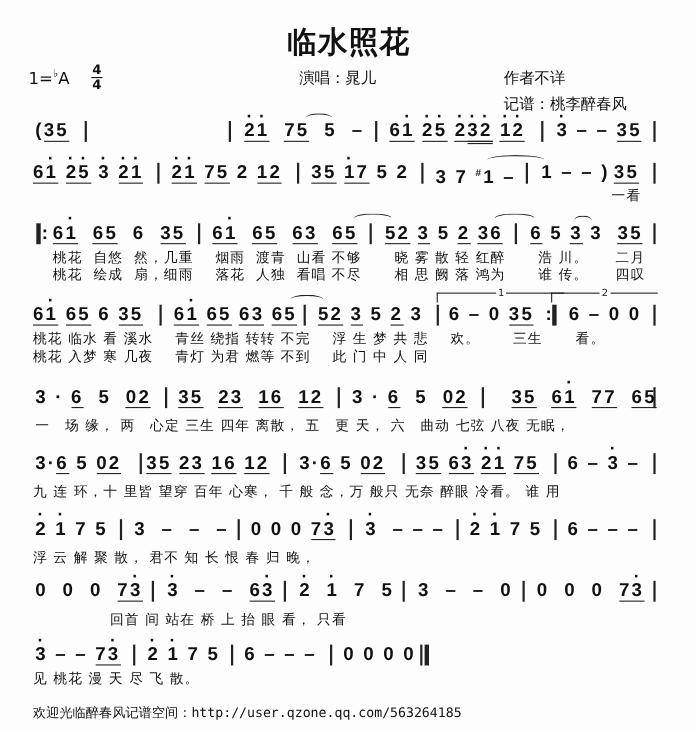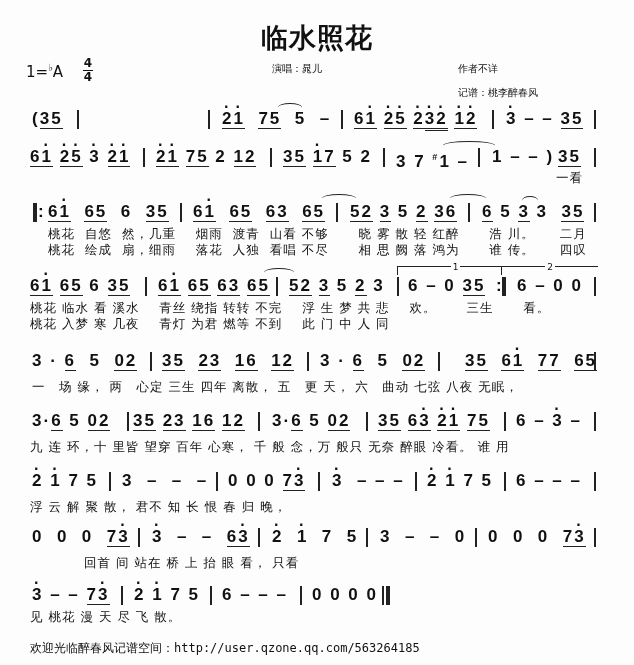--- a/index.html
+++ b/index.html
@@ -2,21 +2,21 @@
 <html><head>
 <meta charset="utf-8">
 <style>
   html, body { margin: 0; padding: 0; }
   body {
     width: 634px; height: 665px; background: #fdfdfd; position: relative;
     overflow: hidden; font-family: "DejaVu Sans", "Liberation Sans", sans-serif; color: #111;
   }
   .abs { position: absolute; white-space: nowrap; }
   .title { left: 0; width: 634px; top: 20px; text-align: center; font-size: 27px; font-weight: bold; font-family: "DejaVu Serif", serif; letter-spacing: 1px; }
-  .meta { font-size: 10px; font-family: "DejaVu Sans", sans-serif; }
+  .meta { font-size: 14px; font-family: "DejaVu Sans", sans-serif; }
   .key { left: 26px; top: 62px; font-size: 15px; }
   .key sup { font-size: 10px; }
   .timesig { left: 83px; top: 58px; font-size: 12px; font-weight: bold; line-height: 11px; text-align: center; }
   .timesig .bar { border-top: 1px solid #111; width: 10px; margin: 1px 0; }
   .row { position: absolute; left: 0; width: 634px; height: 24px; }
   .n { position: absolute; top: 0; font-size: 17px; font-weight: bold; font-family: "Liberation Sans", sans-serif; letter-spacing: 2px; line-height: 20px; }
   .u { border-bottom: 1.5px solid #222; }
   .uu { border-bottom: 3px double #222; }
   .hi { position: relative; }
   .hi::before { content: "·"; position: absolute; top: -12px; left: 2px; font-size: 16px; }
@@ -153,21 +153,21 @@
   <span class="n" style="left:32px;">0&nbsp; 0&nbsp; 0&nbsp; <span class="u">7<span class="hi">3</span></span></span>
   <div class="bar" style="left:138px;"></div>
   <span class="n" style="left:152px;"><span class="hi">3</span>&nbsp; –&nbsp; –&nbsp; <span class="u">6<span class="hi">3</span></span></span>
   <div class="bar" style="left:258px;"></div>
   <span class="n" style="left:272px;"><span class="hi">2</span>&nbsp; <span class="hi">1</span>&nbsp; 7&nbsp; 5</span>
   <div class="bar" style="left:366px;"></div>
   <span class="n" style="left:380px;">3&nbsp; –&nbsp; –&nbsp; 0</span>
   <div class="bar" style="left:475px;"></div>
   <span class="n" style="left:488px;">0&nbsp; 0&nbsp; 0&nbsp; <span class="u">7<span class="hi">3</span></span></span>
   <div class="bar" style="left:594px;"></div>
-  <span class="lyr" style="left:84px;top:28px;">回首 间 站在 桥 上 抬 眼 看， 只看</span>
+  <span class="lyr" style="left:100px;top:28px;">回首 间 站在 桥 上 抬 眼 看， 只看</span>
 </div>
 
 <div class="row" style="top:585px;padding-left:48px;">
   <span class="n" style="left:32px;"><span class="hi">3</span> – – <span class="u">7<span class="hi">3</span></span></span>
   <div class="bar" style="left:121px;"></div>
   <span class="n" style="left:134px;"><span class="hi">2</span> <span class="hi">1</span> 7 5</span>
   <div class="bar" style="left:210px;"></div>
   <span class="n" style="left:222px;">6 – – –</span>
   <div class="bar" style="left:300px;"></div>
   <span class="n" style="left:312px;">0 0 0 0</span>

